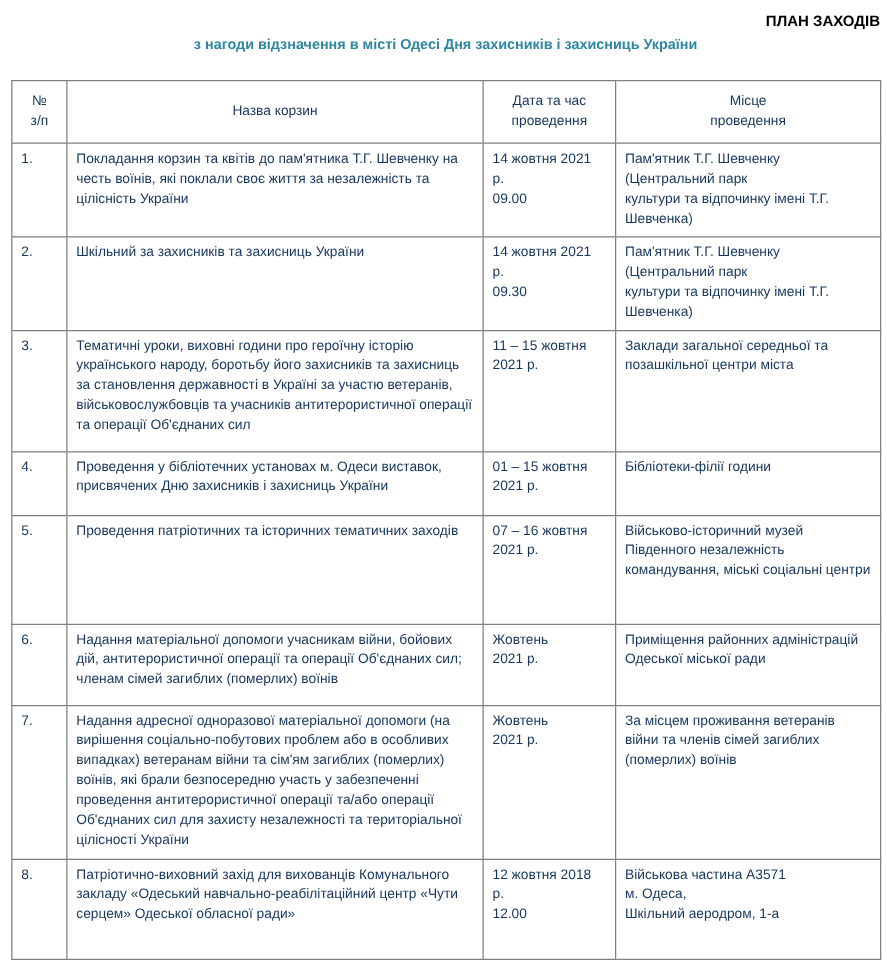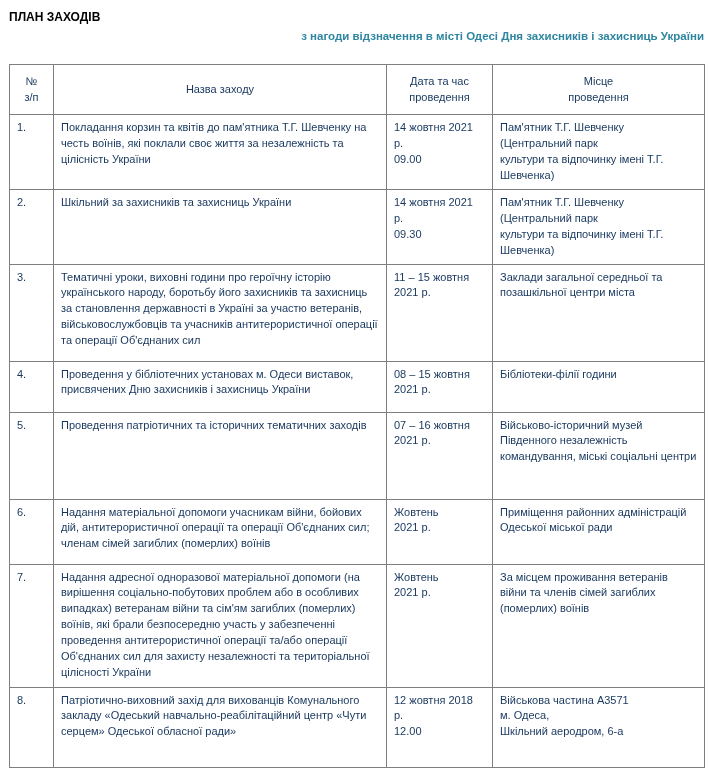--- a/index.html
+++ b/index.html
@@ -9,28 +9,28 @@
   }
   .page {
     width: 713px;
     min-height: 768px;
     background: #ffffff;
     font-family: "Liberation Sans", "DejaVu Sans", sans-serif;
     box-sizing: border-box;
     padding: 8px 9px 10px 9px;
   }
   .doc-title {
-    text-align: left;
+    text-align: right;
     font-weight: bold;
     font-size: 12px;
     color: #000000;
     padding-top: 2px;
   }
   .doc-subtitle {
-    text-align: right;
+    text-align: center;
     font-weight: bold;
     font-size: 11.5px;
     color: #2e86a0;
     margin-top: 6px;
   }
   table.events {
     border-collapse: collapse;
     table-layout: fixed;
     width: 695px;
     margin-top: 22px;
@@ -68,21 +68,21 @@
     <colgroup>
       <col style="width:44px">
       <col style="width:333px">
       <col style="width:106px">
       <col style="width:212px">
     </colgroup>
     <thead>
       <tr style="height:50px">
         <th>№
 з/п</th>
-        <th>Назва заходу</th>
+        <th>Назва корзин</th>
         <th>Дата та час
 проведення</th>
         <th>Місце
 проведення</th>
       </tr>
     </thead>
     <tbody>
       <tr style="height:74px">
         <td class="num">1.</td>
         <td>Покладання корзин та квітів до пам'ятника Т.Г. Шевченку на честь воїнів, які поклали своє життя за незалежність та цілісність України</td>
@@ -106,21 +106,21 @@
       <tr style="height:97px">
         <td class="num">3.</td>
         <td>Тематичні уроки, виховні години про героїчну історію українського народу, боротьбу його захисників та захисниць за становлення державності в Україні за участю ветеранів, військовослужбовців та учасників антитерористичної операції та операції Об'єднаних сил</td>
         <td class="c m">11 – 15 жовтня
 2021 р.</td>
         <td class="m">Заклади загальної середньої та позашкільної центри міста</td>
       </tr>
       <tr style="height:51px">
         <td class="num">4.</td>
         <td>Проведення у бібліотечних установах м. Одеси виставок, присвячених Дню захисників і захисниць України</td>
-        <td>08 – 15 жовтня
+        <td>01 – 15 жовтня
 2021 р.</td>
         <td class="m">Бібліотеки-філії години</td>
       </tr>
       <tr style="height:87px">
         <td class="num">5.</td>
         <td>Проведення патріотичних та історичних тематичних заходів</td>
         <td>07 – 16 жовтня
 2021 р.</td>
         <td>Військово-історичний музей Південного незалежність командування, міські соціальні центри</td>
       </tr>
@@ -138,17 +138,17 @@
 2021 р.</td>
         <td class="m">За місцем проживання ветеранів війни та членів сімей загиблих (померлих) воїнів</td>
       </tr>
       <tr style="height:80px">
         <td class="num">8.</td>
         <td>Патріотично-виховний захід для вихованців Комунального закладу «Одеський навчально-реабілітаційний центр «Чути серцем» Одеської обласної ради»</td>
         <td class="c">12 жовтня 2018 р.
 12.00</td>
         <td>Військова частина А3571
 м. Одеса,
-Шкільний аеродром, 6-а</td>
+Шкільний аеродром, 1-а</td>
       </tr>
     </tbody>
   </table>
 </div>
 
 </body></html>

